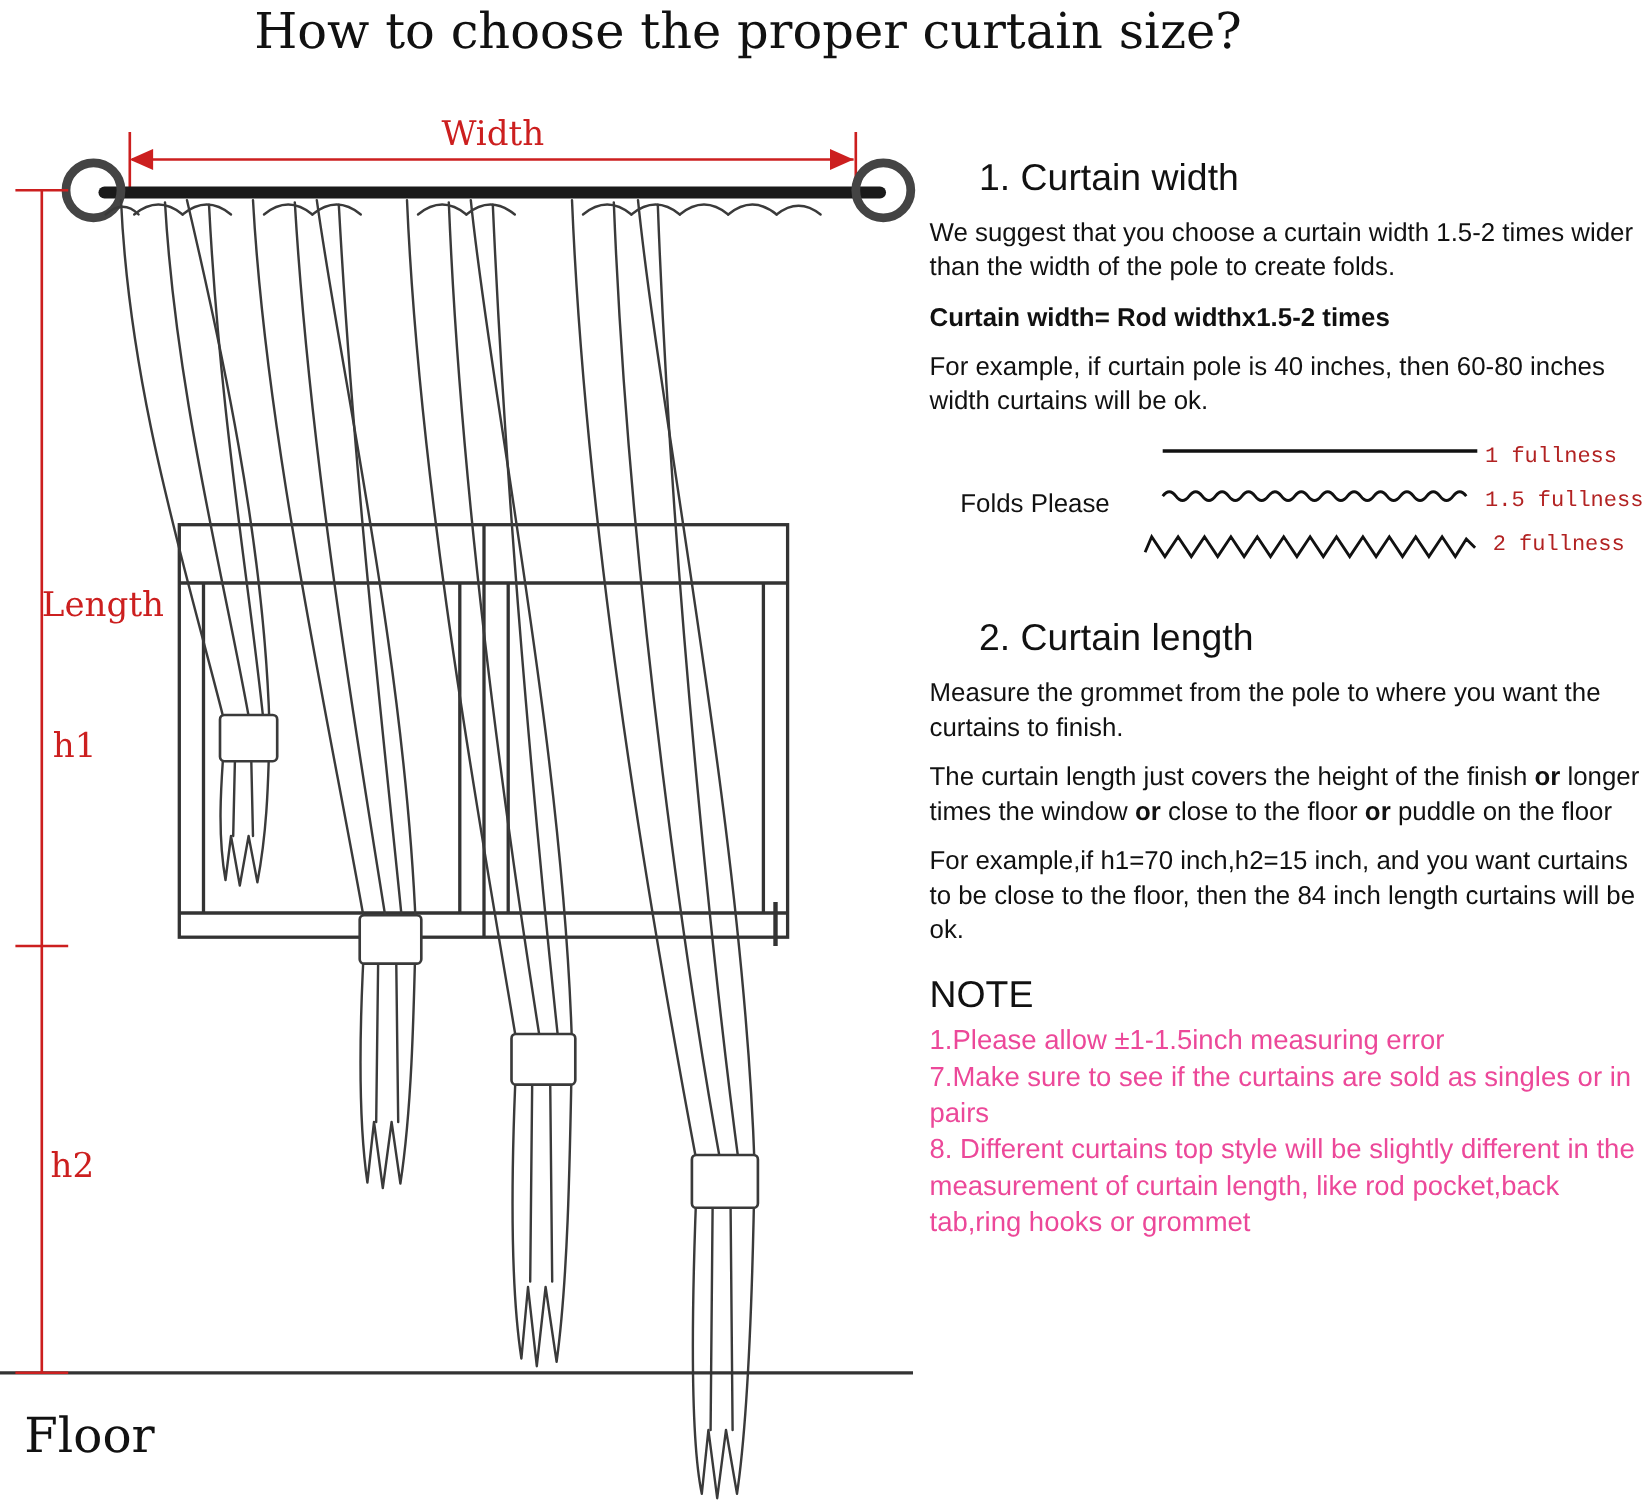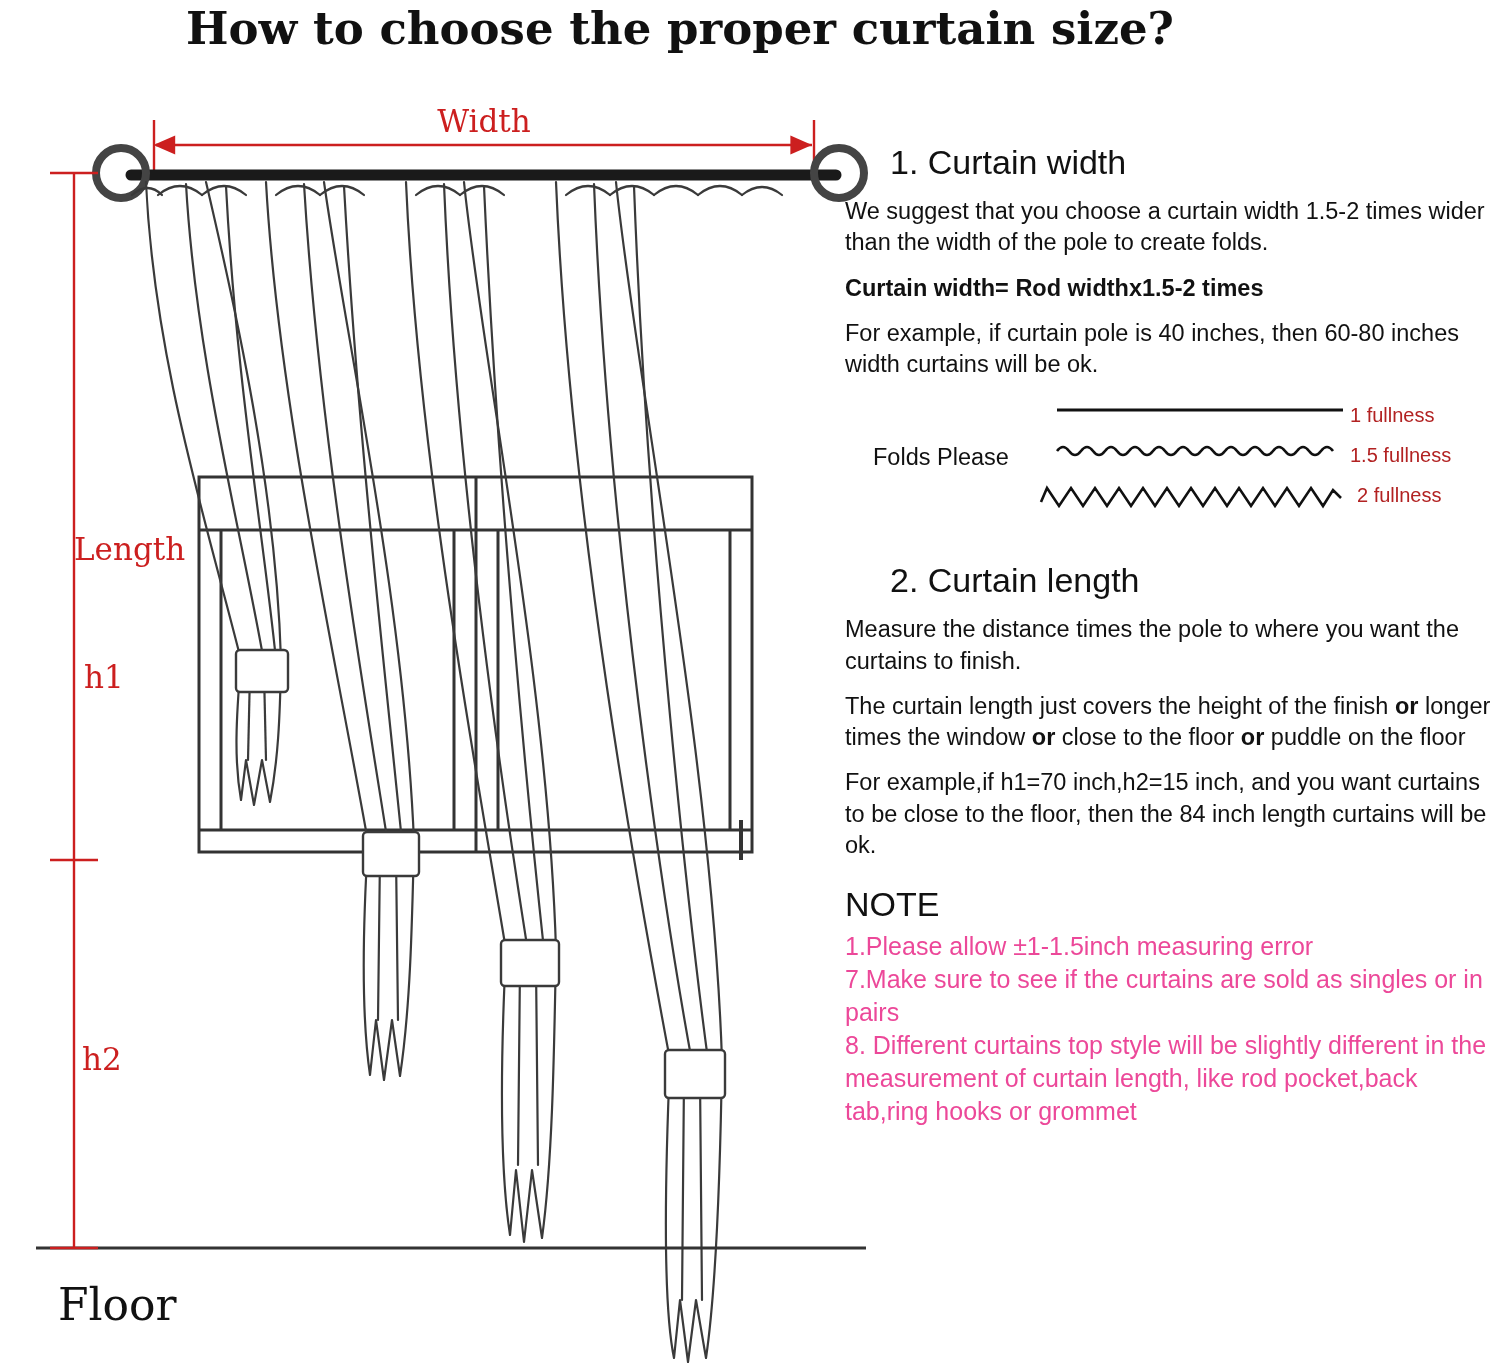--- a/index.html
+++ b/index.html
@@ -25,30 +25,28 @@
     position: absolute;
     left: 0;
     top: 2px;
     width: 1360px;
     text-align: center;
     font-family: "DejaVu Serif", "Liberation Serif", serif;
     font-size: 45px;
     letter-spacing: 0px;
     color: #111;
     white-space: nowrap;
-    font-weight: bold;
   }
   
   #diagram {
     position: absolute;
-    left: 12px;
+    left: 0;
     top: 60px;
     width: 840px;
     height: 1304px;
-    padding-left: 24px;
   }
   #diagram svg { display: block; }
 
   
   #right-col {
     position: absolute;
     left: 845px;
     top: 105px;
     width: 650px;
     margin-top: 38px;
@@ -92,20 +90,21 @@
     left: 210px;
     width: 290px;
     height: 38px;
   }
   .fold-row svg { display:block; }
   .fold-cap {
     position: absolute;
     font-size: 20px;
     color: #b22222;
     white-space: nowrap;
+    font-family: Liberation Mono, monospace;
   }
   #fold-row-1 { top: 6px; }
   #fold-row-2 { top: 46px; }
   #fold-row-3 { top: 86px; left: 192px; width: 310px;}
   #fold-cap-1 { left: 505px; top: 10px; }
   #fold-cap-2 { left: 505px; top: 50px; }
   #fold-cap-3 { left: 512px; top: 90px; }
 
   .gap-sm { height: 10px; }
   .gap-md { height: 22px; }
@@ -274,21 +273,21 @@
           <path d="M4,22 L10,8 L22,26 L34,8 L46,26 L58,8 L70,26 L82,8 L94,26 L106,8 L118,26 L130,8 L142,26 L154,8 L166,26 L178,8 L190,26 L202,8 L214,26 L226,8 L238,26 L250,8 L262,26 L274,8 L286,26 L296,10 L304,18" fill="none" stroke="#111" stroke-width="2.6" stroke-linejoin="miter"></path>
         </svg>
       </div>
       <div class="fold-cap" id="fold-cap-3">2 fullness</div>
     </div>
 
     <div class="gap-md"></div>
 
     <h2 class="sec-heading indent">2. Curtain length</h2>
 
-    <p class="para">Measure the distance times the pole to where you want the curtains to finish.</p>
+    <p class="para">Measure the grommet from the pole to where you want the curtains to finish.</p>
 
     <p class="para"><span>The curtain length just covers the height of the finish </span><b>or</b><span> longer times the window </span><b>or</b><span> close to the floor </span><b>or</b><span> puddle on the floor</span></p>
 
     <p class="para">For example,if h1=70 inch,h2=15 inch, and you want curtains to be close to the floor, then the 84 inch length curtains will be ok.</p>
 
     <div class="gap-sm"></div>
 
     <h2 id="note-heading">NOTE</h2>
 
     <p class="note-line">1.Please allow ±1-1.5inch measuring error</p>

